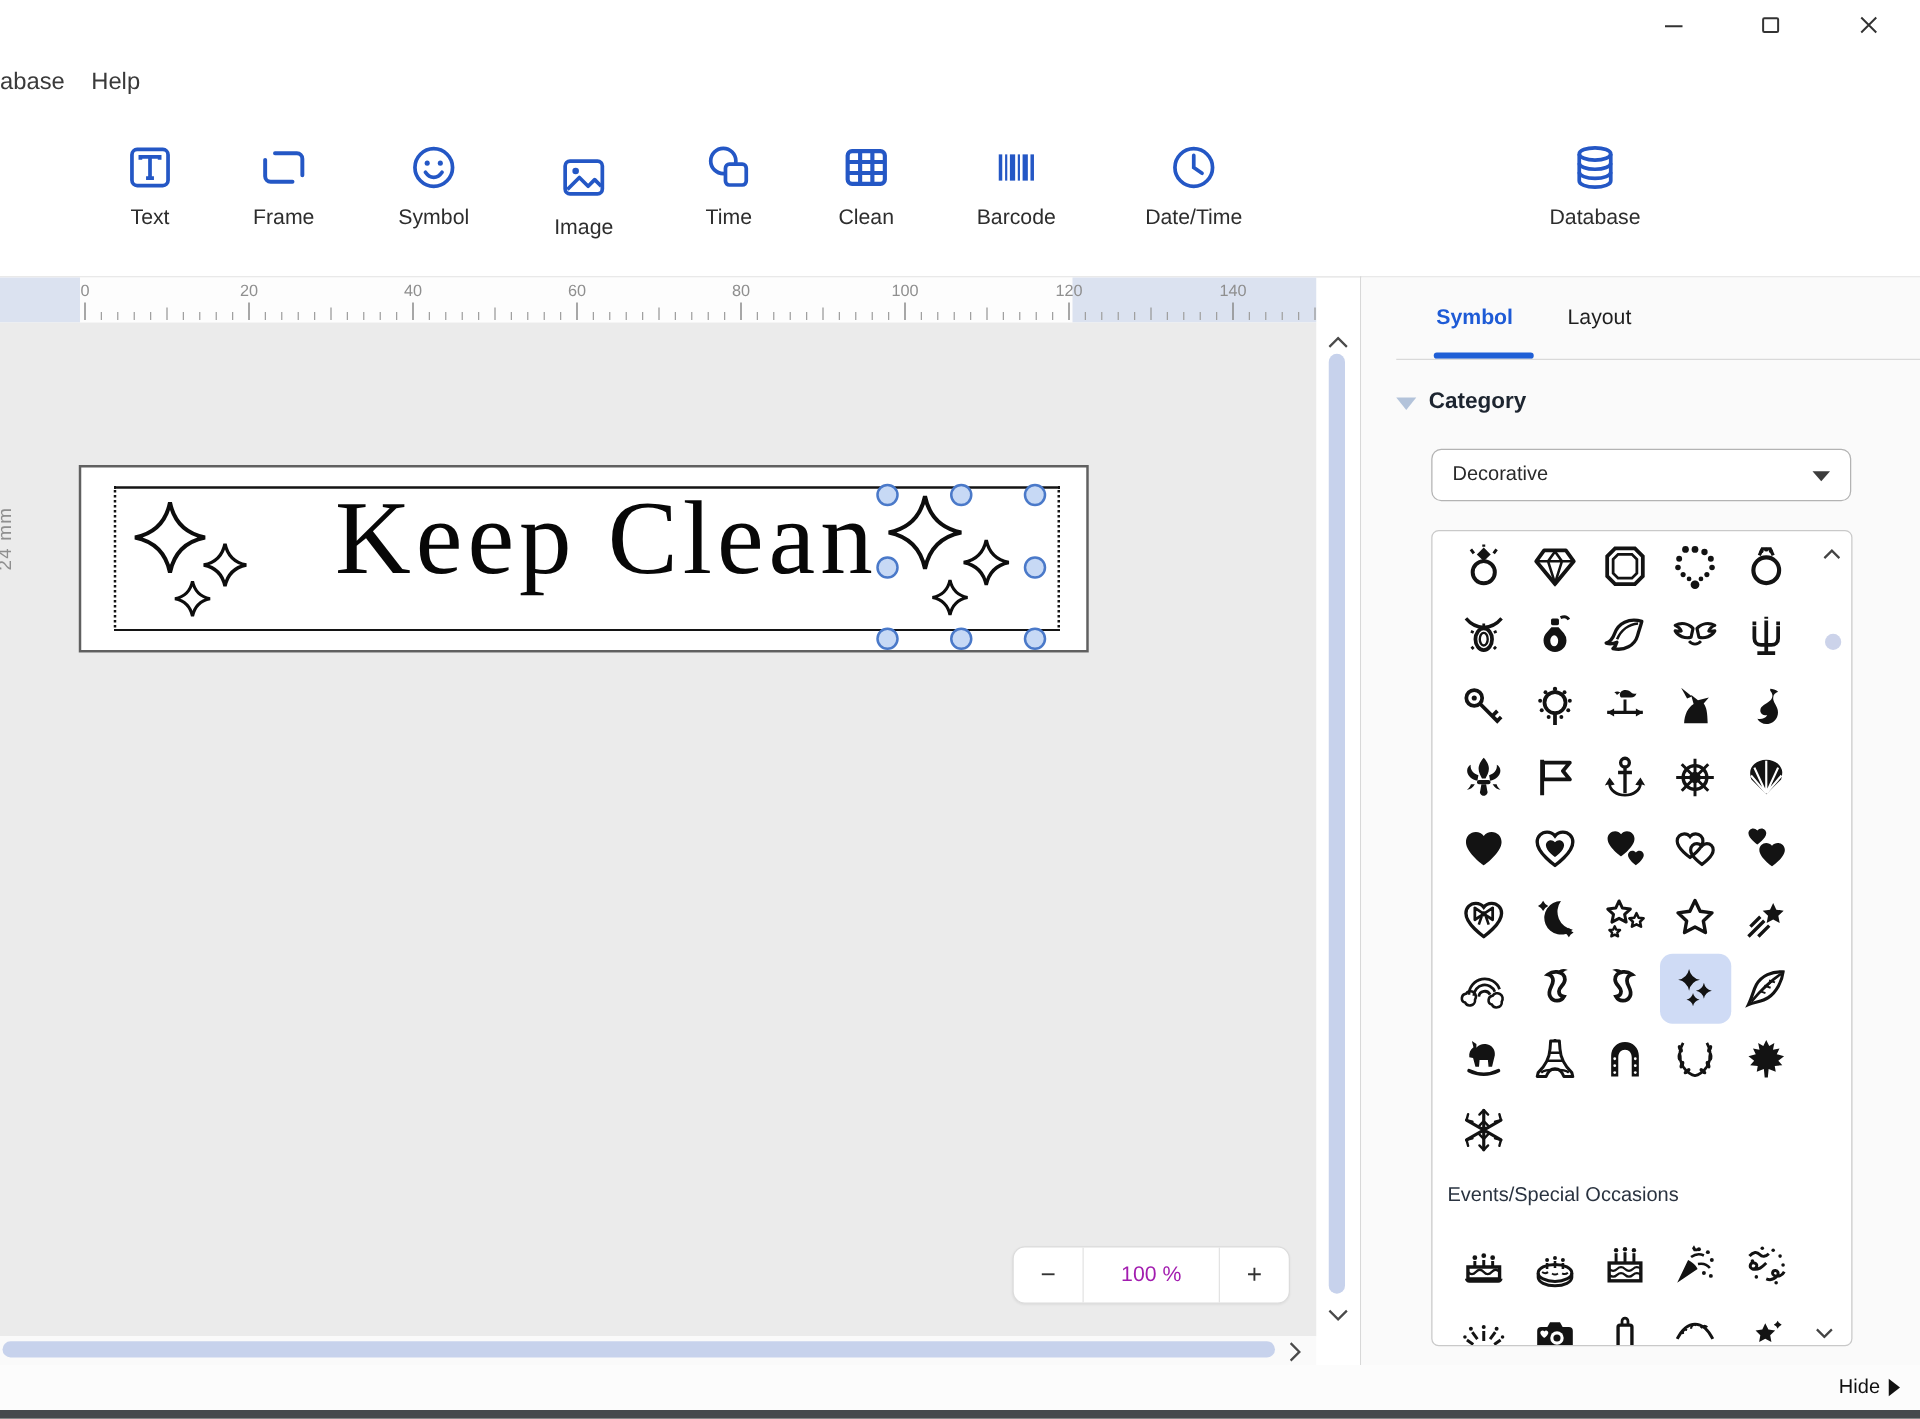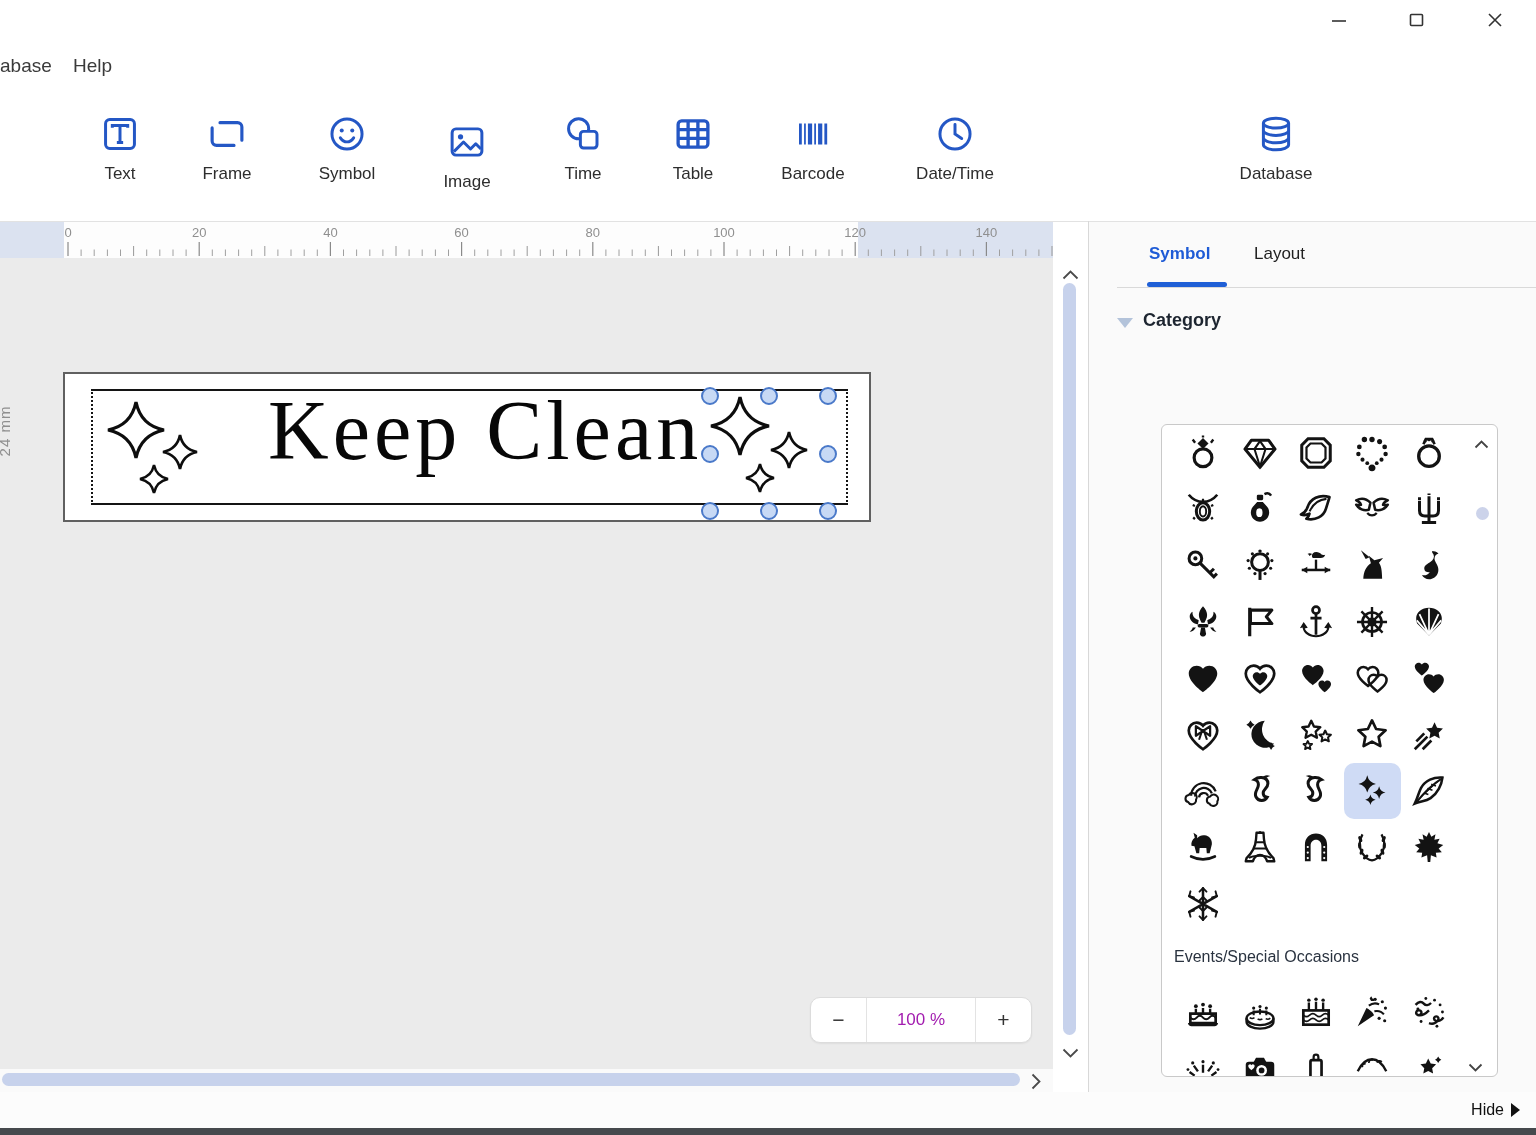--- a/index.html
+++ b/index.html
@@ -49,21 +49,21 @@
   
   #panel{left:1089px;top:222px;width:447px;height:870px;background:#fafafa;}
   .tab{position:absolute;top:22px;font-size:17px;cursor:pointer;}
   #tab-underline{position:absolute;left:58px;top:60px;width:80px;height:5px;border-radius:3px;background:#1f5fd6;}
   #tab-sep{position:absolute;left:28px;top:65px;width:419px;height:1px;background:#d9d9d9;}
   #cat-tri{position:absolute;left:28px;top:96px;width:0;height:0;border-left:8px solid transparent;border-right:8px solid transparent;border-top:10px solid #b3c3da;cursor:pointer;}
   #cat-label{position:absolute;left:54px;top:88px;font-size:18px;font-weight:bold;color:#1d2530;}
   #dropdown{position:absolute;left:56px;top:137px;width:336px;height:42px;background:#fff;border:1px solid #b3b3b3;border-radius:8px;cursor:pointer;box-sizing:border-box;}
   #dropdown .dd-val{position:absolute;left:16px;top:0;height:40px;line-height:40px;font-size:16px;color:#2a2a2a;}
   #dropdown .dd-caret{position:absolute;right:16px;top:17px;width:0;height:0;border-left:7px solid transparent;border-right:7px solid transparent;border-top:8px solid #3c3c3c;}
-  #symbol-box{position:absolute;left:56px;top:202px;width:337px;height:653px;background:#fff;border:1px solid #c9c9c9;border-radius:6px;box-sizing:border-box;overflow:hidden;margin-left:16px;}
+  #symbol-box{position:absolute;left:56px;top:202px;width:337px;height:653px;background:#fff;border:1px solid #c9c9c9;border-radius:6px;box-sizing:border-box;overflow:hidden;}
   .sym-grid{display:grid;grid-template-columns:repeat(5,56.4px);padding-left:13px;}
   .sym-cell{height:56.3px;display:flex;align-items:center;justify-content:center;cursor:pointer;border-radius:10px;}
   .sym-cell.selected{background:#cfdbf5;}
   .sec-title{margin:16px 0 18px 12px;font-size:16px;color:#2a3340;}
   .box-chevron{position:absolute;cursor:pointer;}
   #box-dot{position:absolute;left:314px;top:82px;width:13px;height:13px;border-radius:50%;background:#ccd3ea;}
 
   
   #statusbar{left:0;top:1092px;width:1536px;height:36px;background:#fcfcfc;}
   #hide-btn{position:absolute;right:16px;top:0;height:36px;display:flex;align-items:center;gap:7px;cursor:pointer;}
@@ -144,21 +144,21 @@
         </span>
         <span class="tool-lb">Time</span>
       </div>
       <div class="tool" style="left: 635px;">
         <span class="tool-ic">
           <svg width="42" height="42" viewBox="0 0 24 24">
             <rect x="3.5" y="4.5" width="17" height="15" rx="2" fill="none" stroke="#2457c5" stroke-width="1.9"></rect>
             <path d="M3.5 9.5h17M3.5 14.5h17M9.2 4.5v15M14.8 4.5v15" stroke="#2457c5" stroke-width="1.9"></path>
           </svg>
         </span>
-        <span class="tool-lb">Table</span>
+        <span class="tool-lb">Clean</span>
       </div>
       <div class="tool" style="left: 755px;">
         <span class="tool-ic">
           <svg width="42" height="42" viewBox="0 0 24 24">
             <g fill="#2457c5">
               <rect x="4" y="6" width="1.6" height="12"></rect>
               <rect x="6.9" y="6" width="1" height="12"></rect>
               <rect x="9.1" y="6" width="2.4" height="12"></rect>
               <rect x="12.7" y="6" width="1" height="12"></rect>
               <rect x="14.9" y="6" width="2.4" height="12"></rect>
@@ -341,20 +341,24 @@
 
   <div id="panel" class="abs">
     <div class="tab" style="left:60px;color:#1e5bd6;font-weight:bold;">Symbol</div>
     <div class="tab" style="left:165px;color:#1f1f1f;text-align:right;">Layout</div>
     <div id="tab-underline"></div>
     <div id="tab-sep"></div>
 
     <div id="cat-tri"></div>
     <div id="cat-label">Category</div>
 
+    <div id="dropdown">
+      <div class="dd-val">Decorative</div>
+      <div class="dd-caret"></div>
+    </div>
 
     <div id="symbol-box">
       <div id="symbol-grid">
           <div class="sym-grid">
             <div class="sym-cell">
               <svg width="38" height="38" viewBox="0 0 24 24">
                 <circle cx="12" cy="15" r="5.6" fill="none" stroke="#131313" stroke-width="2"></circle>
                 <path d="M12 2.5 15.5 6 12 9.5 8.5 6Z" fill="#131313"></path>
                 <path d="M5.5 3.5 7 5.5M18.5 3.5 17 5.5M12 1v1.2" stroke="#131313" stroke-width="1.5"></path>
               </svg>

